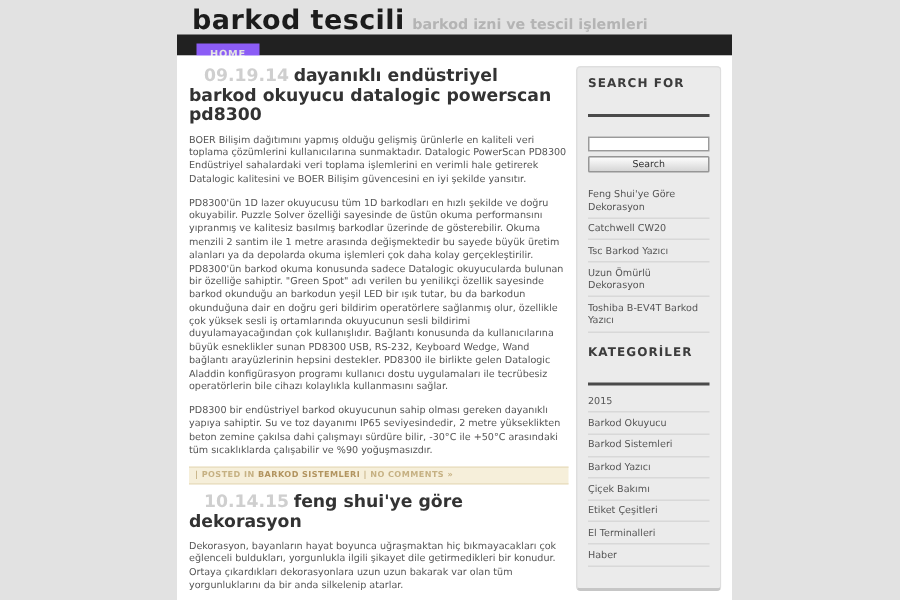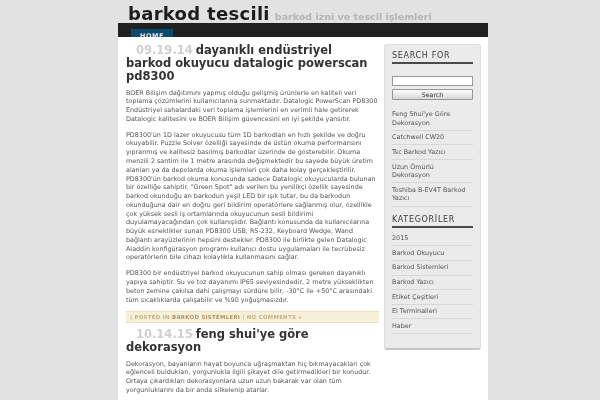--- a/index.html
+++ b/index.html
@@ -13,21 +13,21 @@
   }
   
   .site-header { padding: 3px 0 12px 128px; height: 23px; white-space: nowrap; }
   .site-title { font-size: 18px; font-weight: bold; color: #1c1c1c; letter-spacing: 0.3px; cursor: pointer; }
   .site-tagline { font-size: 9.5px; color: #b4b4b4; font-weight: bold; margin-left: 5px; }
   
   .main-nav { margin-left: 118px; width: 370px; height: 14px; background: #212121; }
   .nav-home {
     display: inline-block; margin-left: 13px; padding: 0 9px;
     height: 14px; line-height: 14px;
-    background: #0c4a6e; color: #e3e3e3;
+    background: #8b5cf6; color: #e3e3e3;
     font-size: 6.5px; font-weight: bold; letter-spacing: 0.5px;
     text-decoration: none; cursor: pointer;
   }
   
   .container { margin-left: 118px; width: 370px; height: 363px; background: #ffffff; position: relative; }
   .content { position: absolute; left: 8px; top: 7px; width: 253px; }
   .post-title { margin: 0 0 5px 0; font-size: 11.5px; font-weight: bold; color: #333; line-height: 1.15; text-indent: 10px; }
   .post-date { color: #cfcfcf; padding-right: 3px; font-weight: bold; }
   .title-link { color: #333333; text-decoration: none; cursor: pointer; }
   .content p { margin: 0 0 7px 0; font-size: 6.4px; line-height: 1.37; color: #555; text-align: left; }
@@ -41,23 +41,23 @@
   .meta-link { color: #B2945F; text-decoration: none; cursor: pointer; }
   
   .sidebar {
     position: absolute; left: 266px; top: 7px; width: 97px;
     background: #EBEBEB;
     border: 1px solid #DEDEDE; border-bottom: 2px solid #C6C6C6;
     border-radius: 3px;
     padding: 6px 7px 6px;
   }
   .sidebar h3 {
-    margin: 0 0 4px 0; font-size: 8px; font-weight: normal;
+    margin: 0 0 4px 0; font-size: 8px; font-weight: bold;
     color: #3c3c3c; letter-spacing: 0.7px;
-    padding-bottom: 2px; border-bottom: 2px solid #4a4a4a;
+    padding-bottom: 16px; border-bottom: 2px solid #4a4a4a;
   }
   .search-input {
     width: 100%; height: 10px;
     border: 1px solid #9a9a9a; background: #fff;
     margin: 1px 0 3px 0; font-size: 6.5px; padding: 0 2px;
   }
   .search-button {
     display: block; width: 100%;
     font-family: "DejaVu Sans", sans-serif; font-size: 6.3px; color: #333;
     background: linear-gradient(#fdfdfd, #d6d6d6);
@@ -135,20 +135,23 @@
       <li>
           <a>Barkod Okuyucu</a>
         </li>
       <li>
           <a>Barkod Sistemleri</a>
         </li>
       <li>
           <a>Barkod Yazıcı</a>
         </li>
       <li>
+          <a>Çiçek Bakımı</a>
+        </li>
+      <li>
           <a>Etiket Çeşitleri</a>
         </li>
       <li>
           <a>El Terminalleri</a>
         </li>
       <li>
           <a>Haber</a>
         </li>
     </ul>
 

